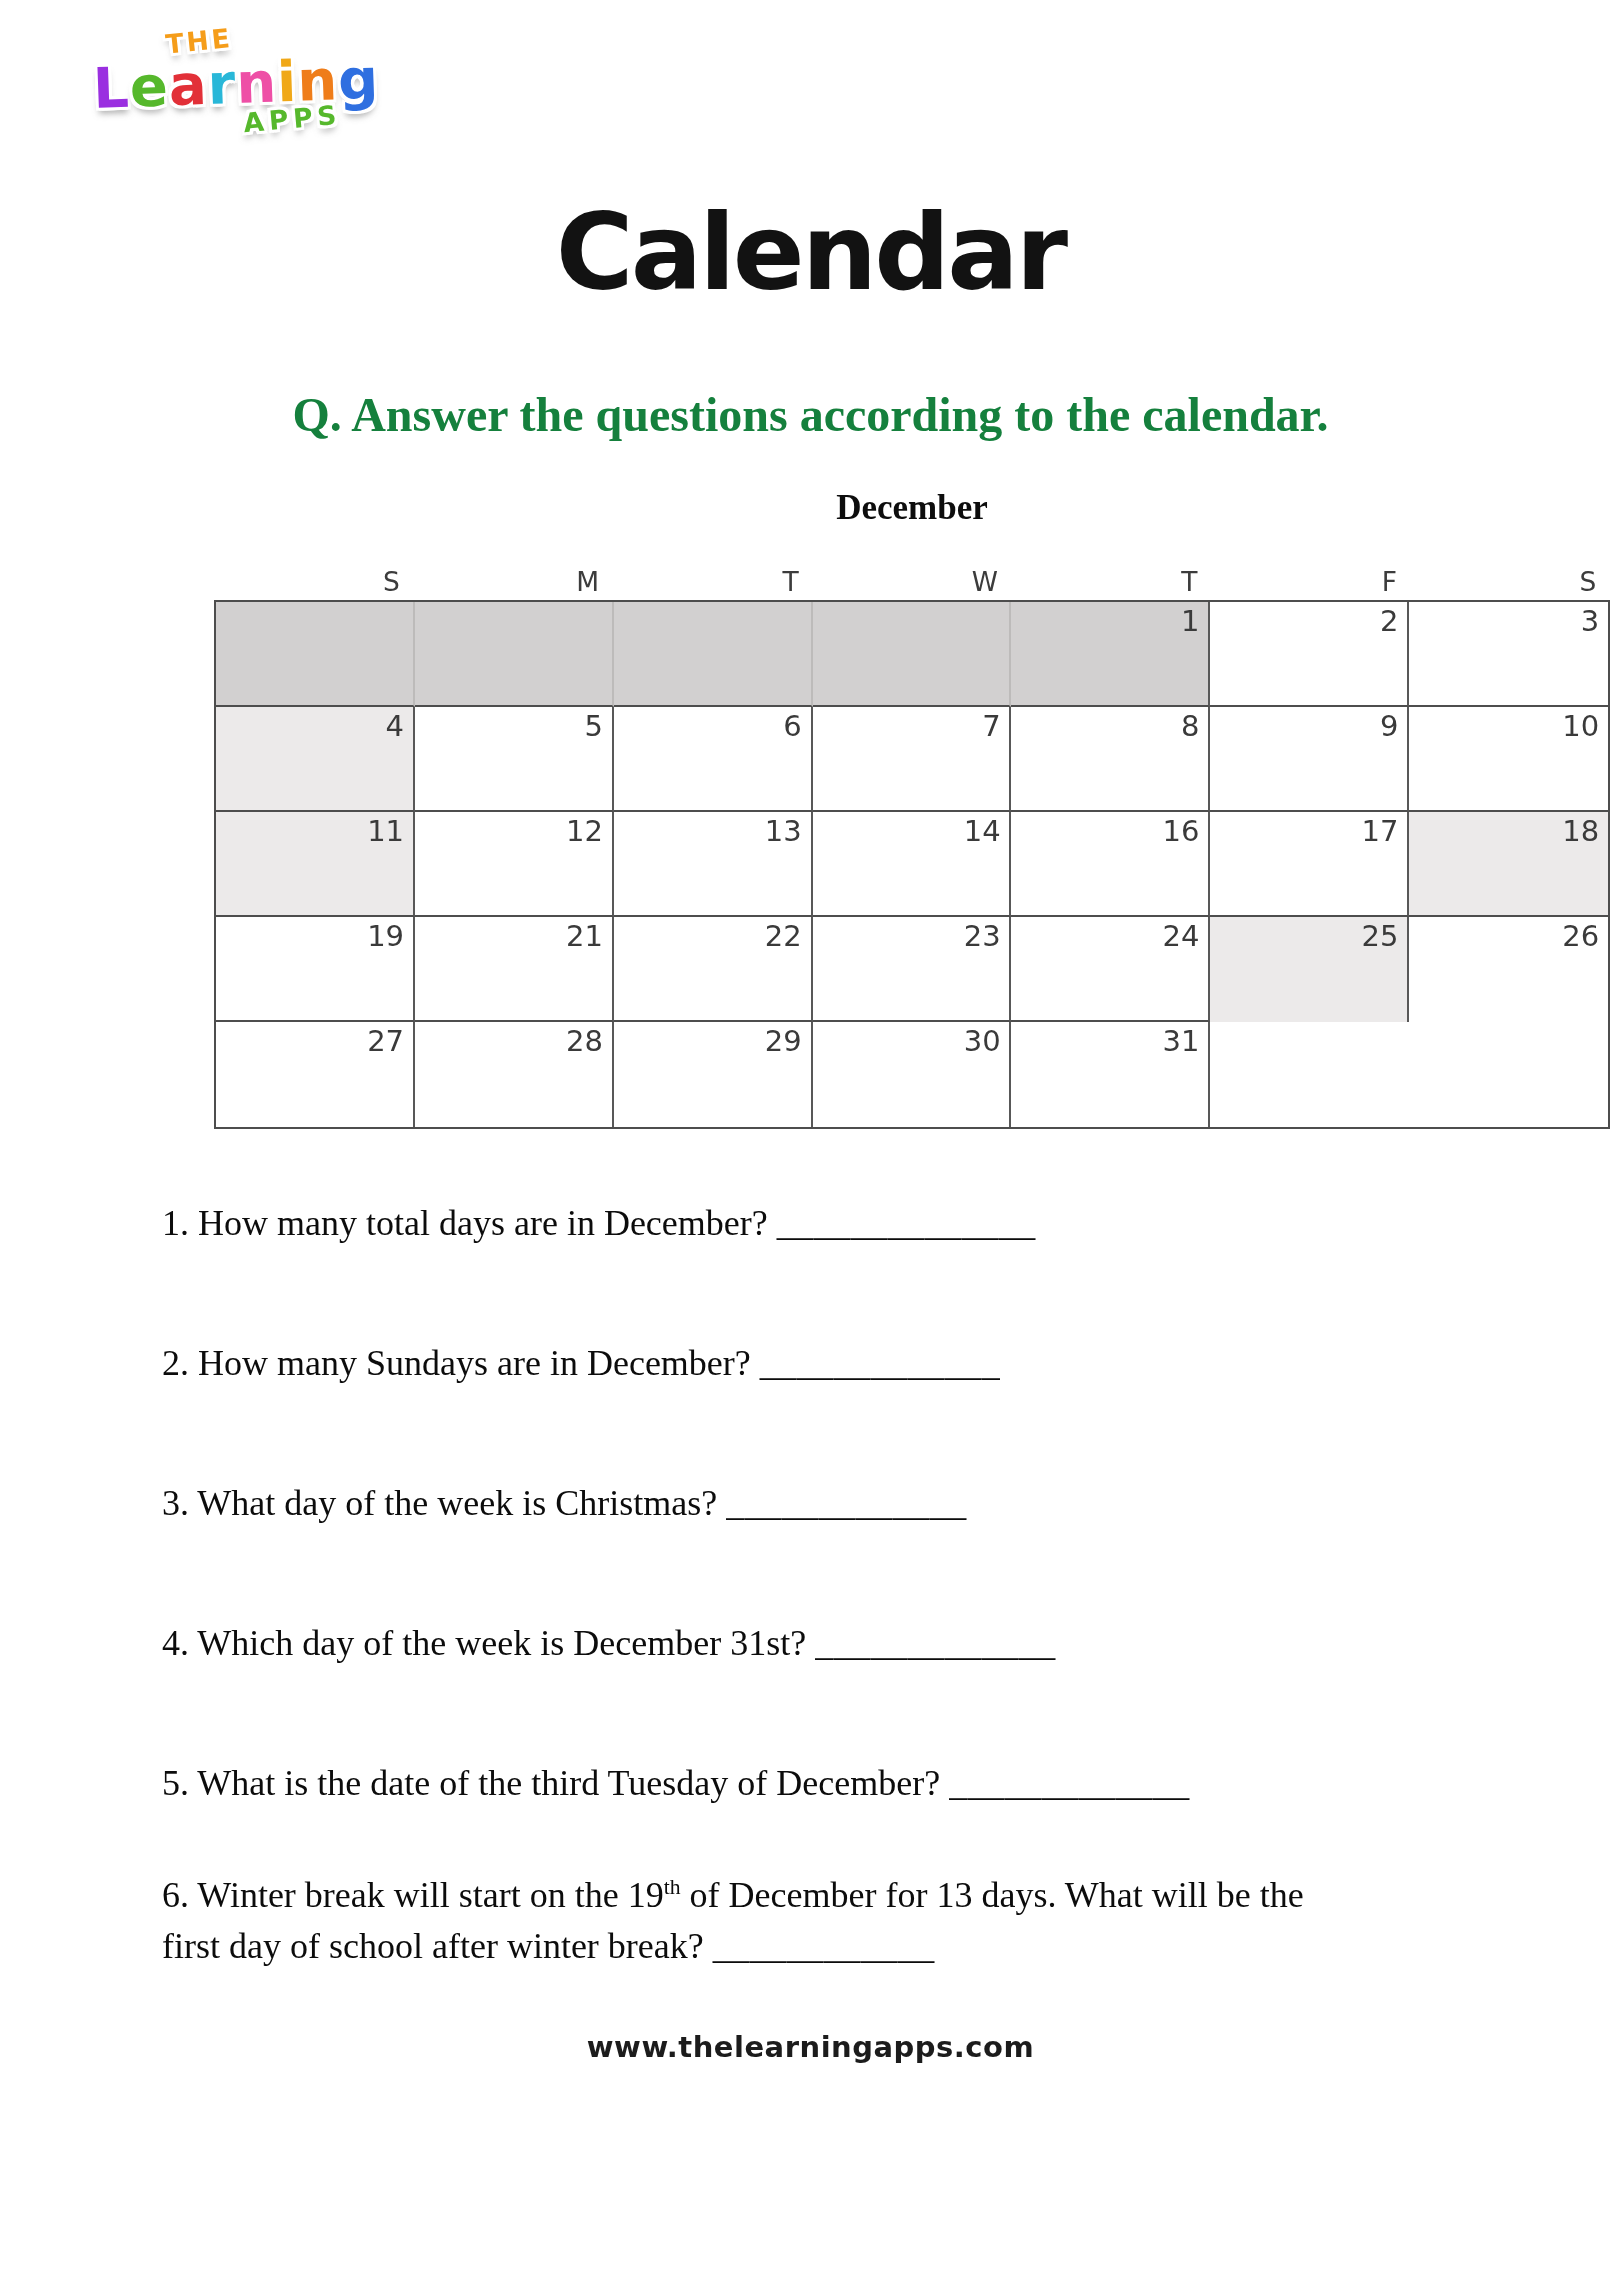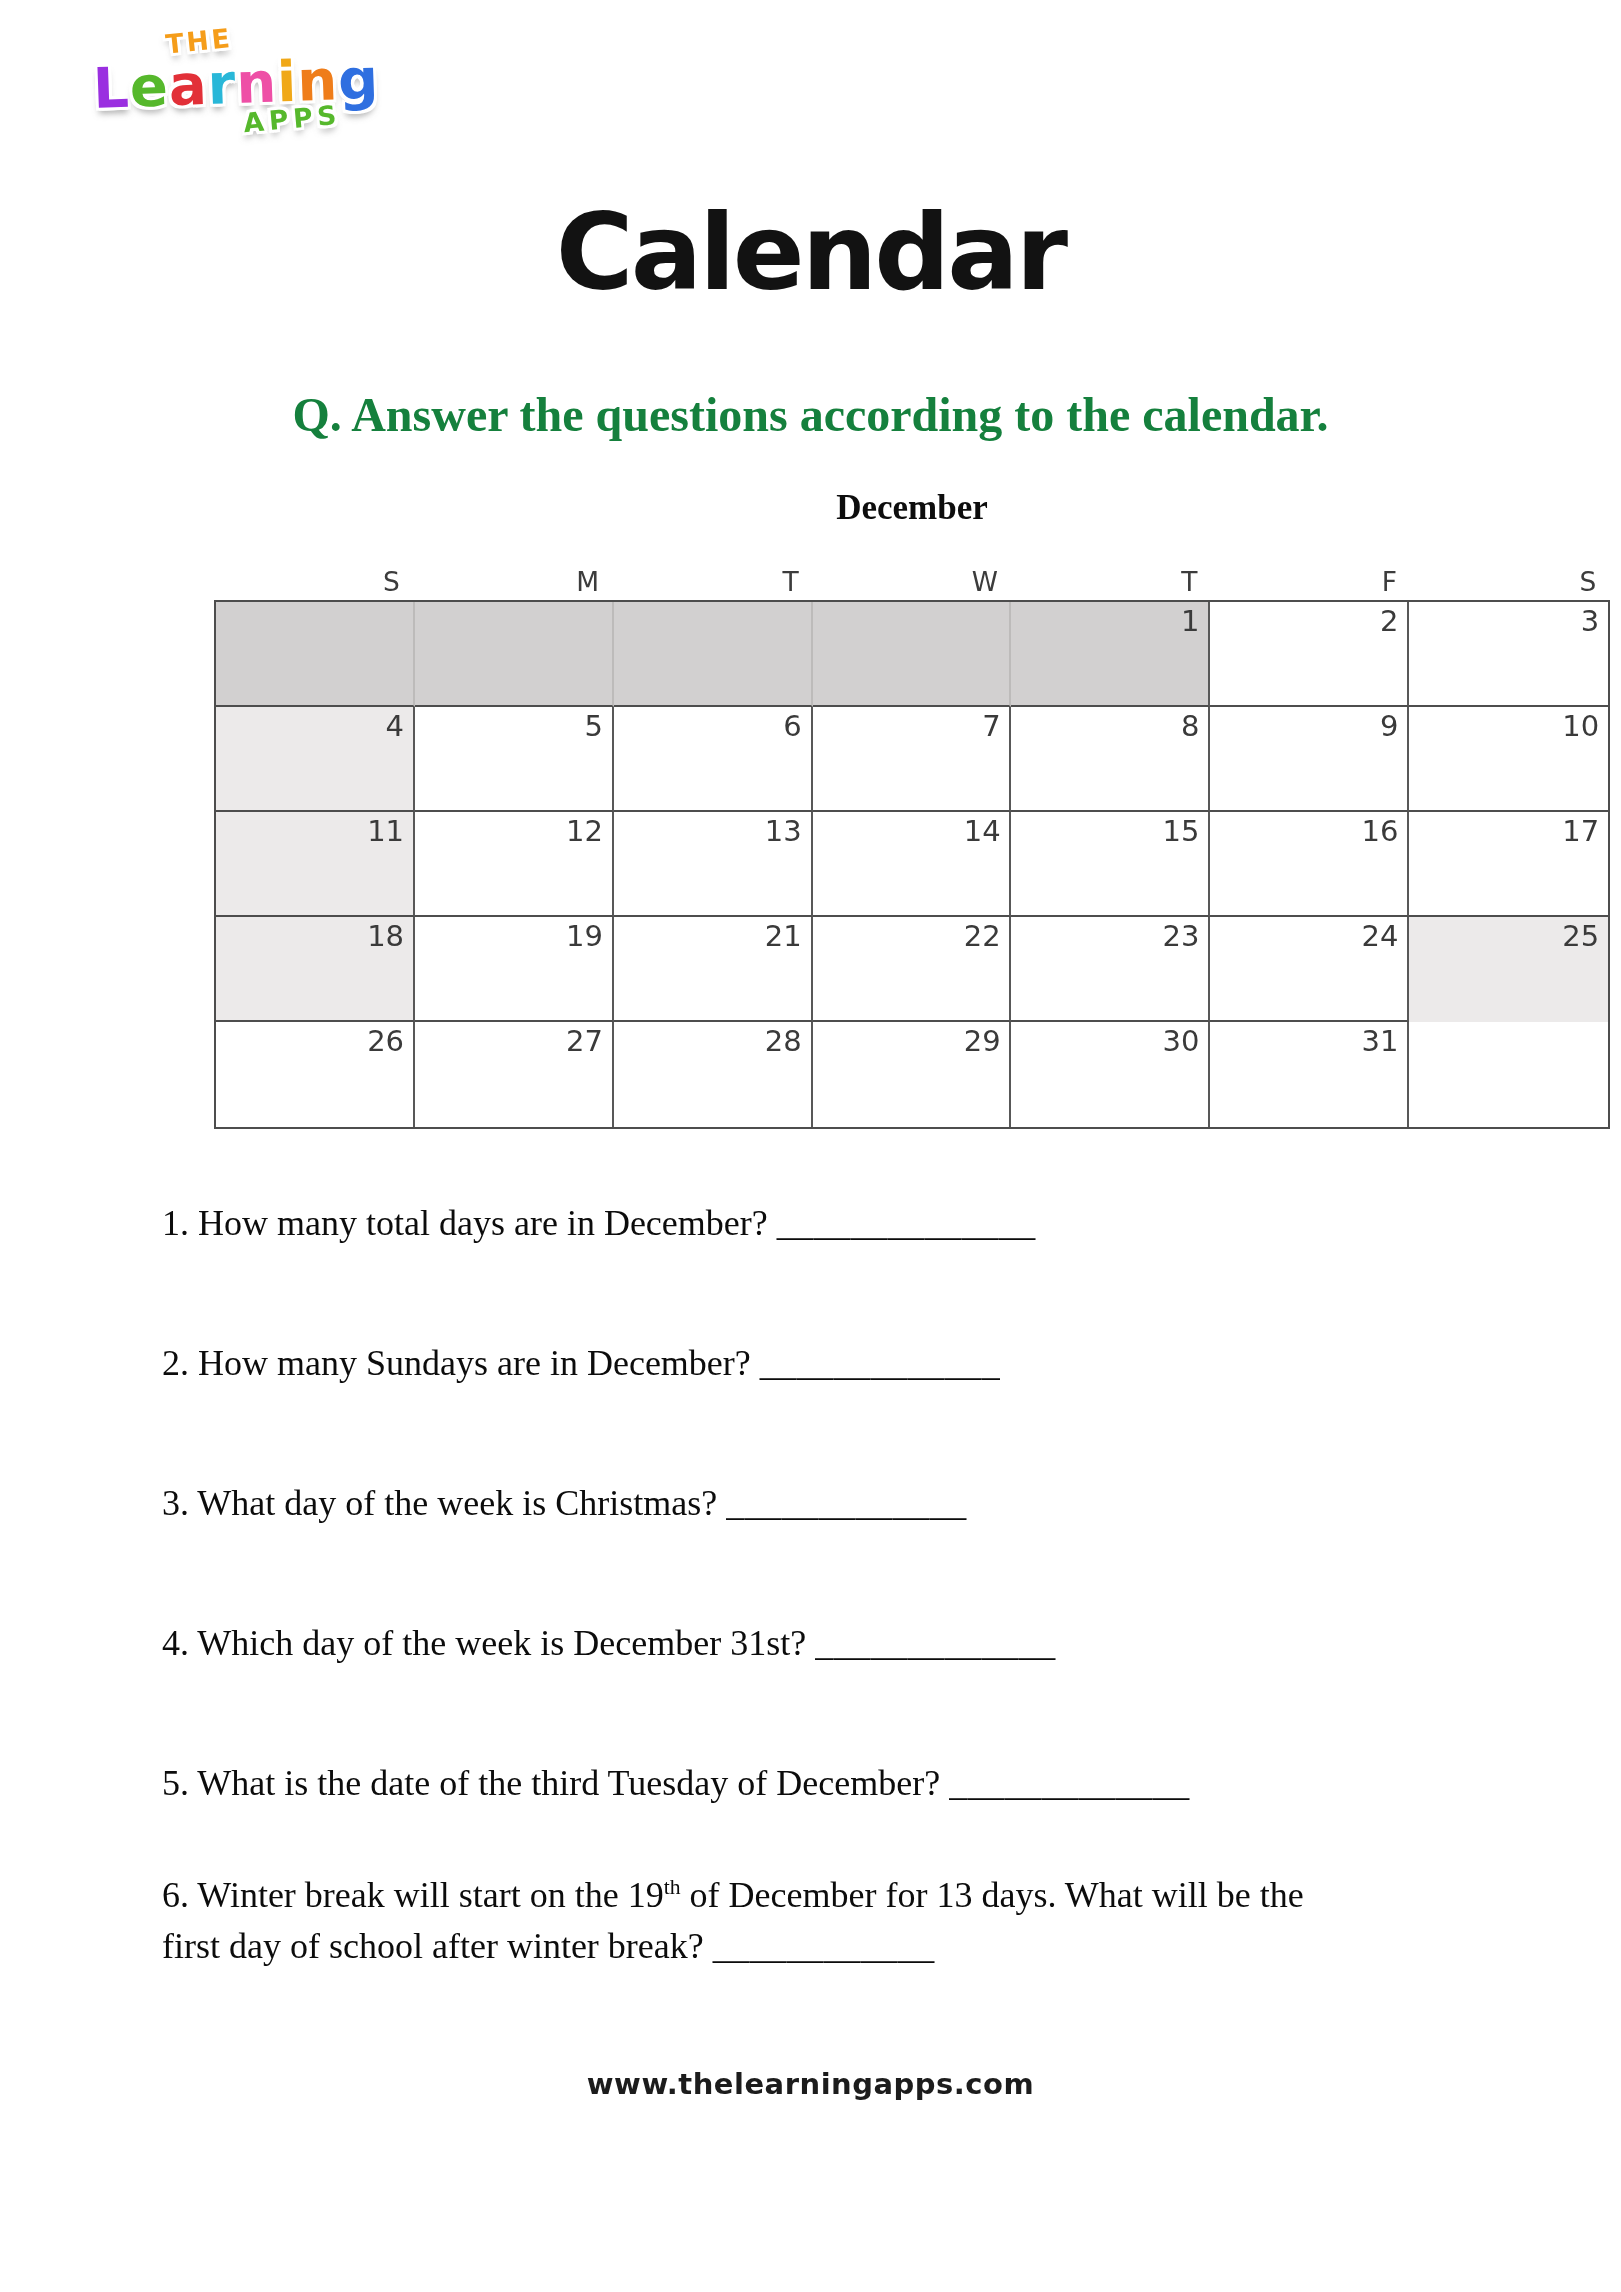--- a/index.html
+++ b/index.html
@@ -52,21 +52,21 @@
   
   .questions { width:1333px; margin:69px 0 0 162px; }
   .question { margin:0 0 89px; font-size:36px; line-height:51px; color:#0c0c0c; }
   .question:nth-child(5) { margin-bottom:61px;margin-top:40px; }
   .question:last-child { margin-bottom:0; }
   .question sup { font-size:21.6px; line-height:0; }
   .blank { letter-spacing:0.5px; }
 
   
   .footer {
-    margin-top:95px; text-align:center;
+    margin-top:58px; text-align:center;
     font-family:"DejaVu Sans", sans-serif; font-weight:bold;
     font-size:29px; line-height:35px; letter-spacing:0.5px; color:#1c1c1c;
   }
 </style>
 </head>
 <body>
 
 <div class="page" style="--blank-fill: #d2d0d0; --sunday-fill: #eceaea; --grid-border: #4d4d4d;">
 
   <div class="logo">
@@ -139,23 +139,20 @@
         <div class="cell">
           <span class="cell-num">12</span>
         </div>
         <div class="cell">
           <span class="cell-num">13</span>
         </div>
         <div class="cell">
           <span class="cell-num">14</span>
         </div>
         <div class="cell">
-          <span class="cell-num">15</span>
-        </div>
-        <div class="cell">
           <span class="cell-num">16</span>
         </div>
         <div class="cell">
           <span class="cell-num">17</span>
         </div>
         <div class="cell sunday">
           <span class="cell-num">18</span>
         </div>
         <div class="cell">
           <span class="cell-num">19</span>

